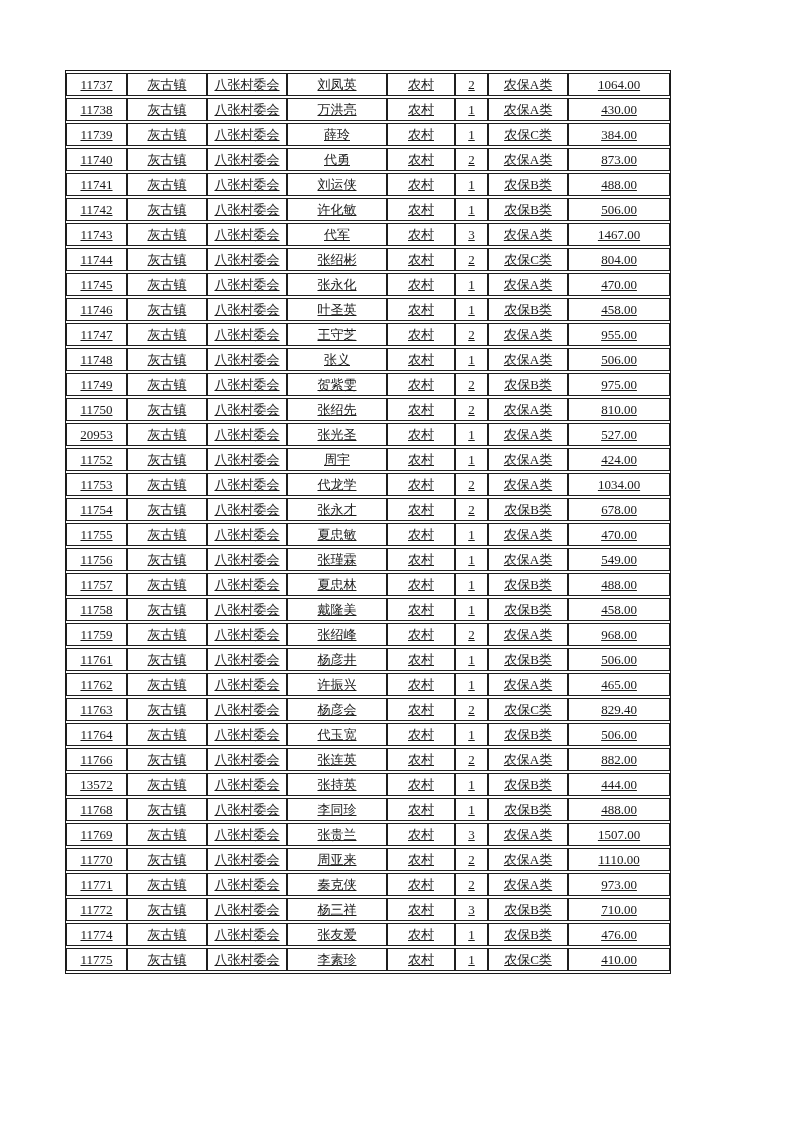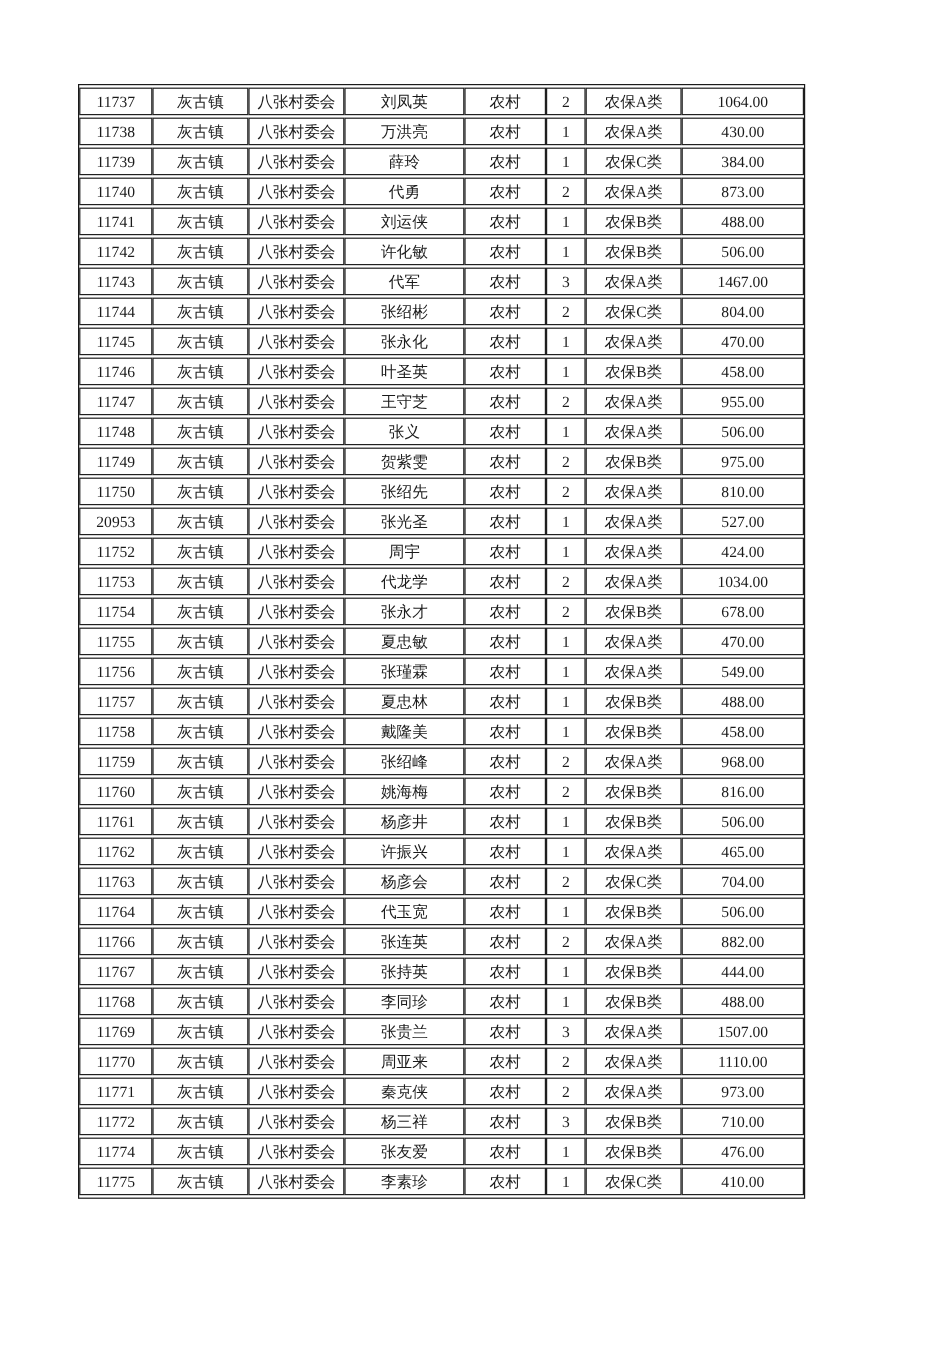--- a/index.html
+++ b/index.html
@@ -18,20 +18,21 @@
     position: absolute;
     left: 65px;
     top: 70px;
   }
   table.records {
     border-collapse: separate;
     border-spacing: 0 2px;
     border: 1px solid #1a1a1a;
     table-layout: fixed;
     width: 604px;
+    text-decoration: underline;
   }
   table.records td {
     border: 1px solid #1f1f1f;
     height: 21px;
     text-align: center;
     vertical-align: middle;
     font-size: 13px;
     line-height: 21px;
     padding: 0;
     overflow: hidden;
@@ -287,30 +288,20 @@
           <td>11759</td>
           <td>灰古镇</td>
           <td>八张村委会</td>
           <td>张绍峰</td>
           <td>农村</td>
           <td>2</td>
           <td>农保A类</td>
           <td>968.00</td>
         </tr>
         <tr>
-          <td>11760</td>
-          <td>灰古镇</td>
-          <td>八张村委会</td>
-          <td>姚海梅</td>
-          <td>农村</td>
-          <td>2</td>
-          <td>农保B类</td>
-          <td>816.00</td>
-        </tr>
-        <tr>
           <td>11761</td>
           <td>灰古镇</td>
           <td>八张村委会</td>
           <td>杨彦井</td>
           <td>农村</td>
           <td>1</td>
           <td>农保B类</td>
           <td>506.00</td>
         </tr>
         <tr>
@@ -324,21 +315,21 @@
           <td>465.00</td>
         </tr>
         <tr>
           <td>11763</td>
           <td>灰古镇</td>
           <td>八张村委会</td>
           <td>杨彦会</td>
           <td>农村</td>
           <td>2</td>
           <td>农保C类</td>
-          <td>704.00</td>
+          <td>829.40</td>
         </tr>
         <tr>
           <td>11764</td>
           <td>灰古镇</td>
           <td>八张村委会</td>
           <td>代玉宽</td>
           <td>农村</td>
           <td>1</td>
           <td>农保B类</td>
           <td>506.00</td>
@@ -347,21 +338,21 @@
           <td>11766</td>
           <td>灰古镇</td>
           <td>八张村委会</td>
           <td>张连英</td>
           <td>农村</td>
           <td>2</td>
           <td>农保A类</td>
           <td>882.00</td>
         </tr>
         <tr>
-          <td>11767</td>
+          <td>13572</td>
           <td>灰古镇</td>
           <td>八张村委会</td>
           <td>张持英</td>
           <td>农村</td>
           <td>1</td>
           <td>农保B类</td>
           <td>444.00</td>
         </tr>
         <tr>
           <td>11768</td>

